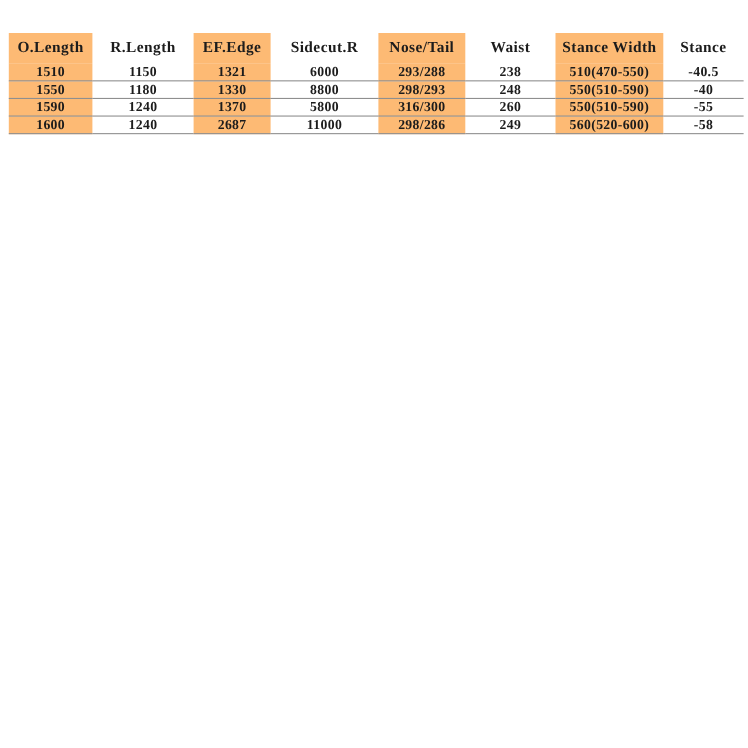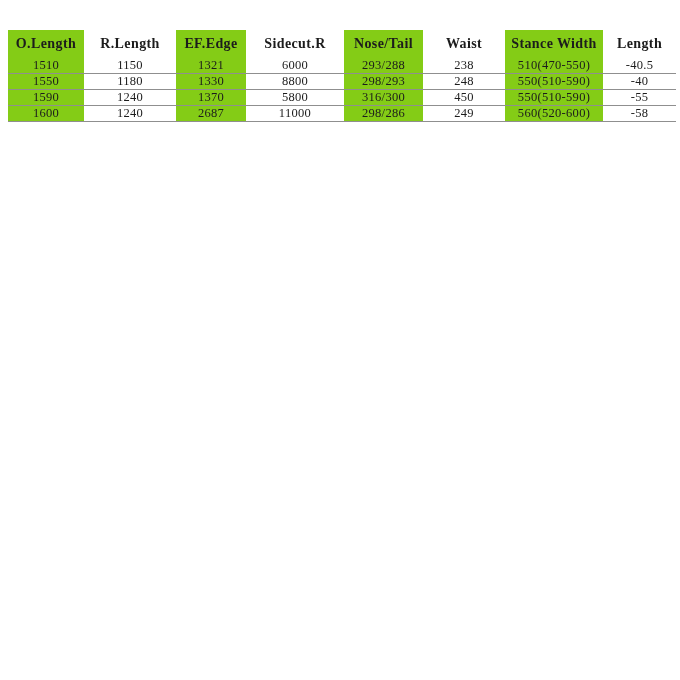--- a/index.html
+++ b/index.html
@@ -38,24 +38,25 @@
     font-size: 12.5px;
     font-weight: normal;
     color: #1c1c1c;
     text-align: center;
     vertical-align: middle;
     letter-spacing: 0.3px;
     line-height: 15px;
     padding: 0;
   }
   .spec-table .shaded {
-    background: #84cc16;
+    background: #fdba74;
   }
   .spec-table tbody tr.lined td {
     border-bottom: 1px solid #8f8f8f;
+    font-weight: bold;
   }
   
   col.c0 { width: 76px; }
   col.c1 { width: 92px; }
   col.c2 { width: 70px; }
   col.c3 { width: 98px; }
   col.c4 { width: 79px; }
   col.c5 { width: 82px; }
   col.c6 { width: 98px; }
   col.c7 { width: 73px; }
@@ -77,21 +78,21 @@
       </colgroup>
     <thead>
       <tr id="spec-header-row">
           <th class="shaded">O.Length</th>
           <th>R.Length</th>
           <th class="shaded">EF.Edge</th>
           <th>Sidecut.R</th>
           <th class="shaded">Nose/Tail</th>
           <th>Waist</th>
           <th class="shaded">Stance Width</th>
-          <th>Length</th>
+          <th>Stance</th>
         </tr>
     </thead>
     <tbody id="spec-body">
         <tr class="lined">
           <td class="shaded">1510</td>
           <td>1150</td>
           <td class="shaded">1321</td>
           <td>6000</td>
           <td class="shaded">293/288</td>
           <td>238</td>
@@ -107,21 +108,21 @@
           <td>248</td>
           <td class="shaded">550(510-590)</td>
           <td>-40</td>
         </tr>
         <tr class="lined">
           <td class="shaded">1590</td>
           <td>1240</td>
           <td class="shaded">1370</td>
           <td>5800</td>
           <td class="shaded">316/300</td>
-          <td>450</td>
+          <td>260</td>
           <td class="shaded">550(510-590)</td>
           <td>-55</td>
         </tr>
         <tr class="lined">
           <td class="shaded">1600</td>
           <td>1240</td>
           <td class="shaded">2687</td>
           <td>11000</td>
           <td class="shaded">298/286</td>
           <td>249</td>

